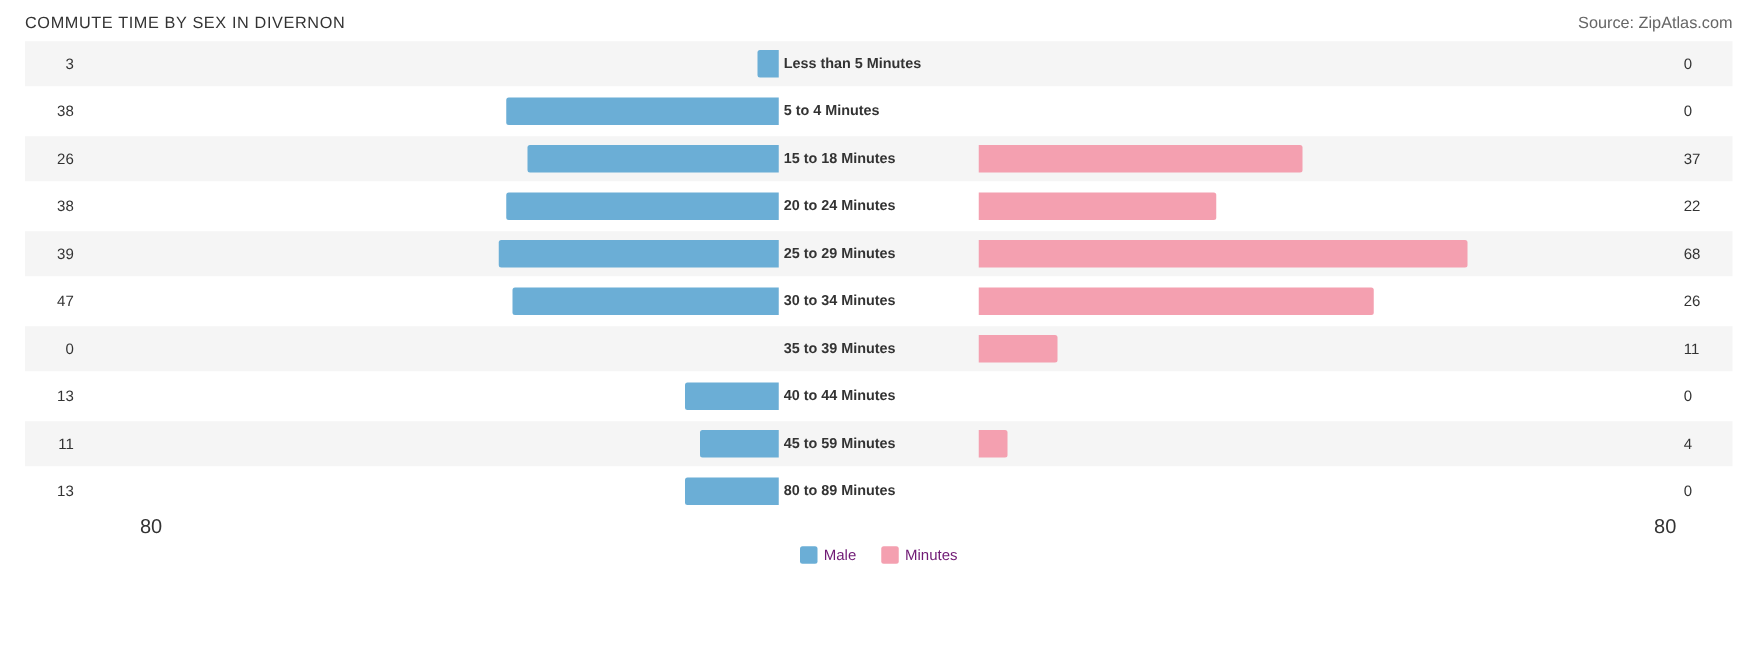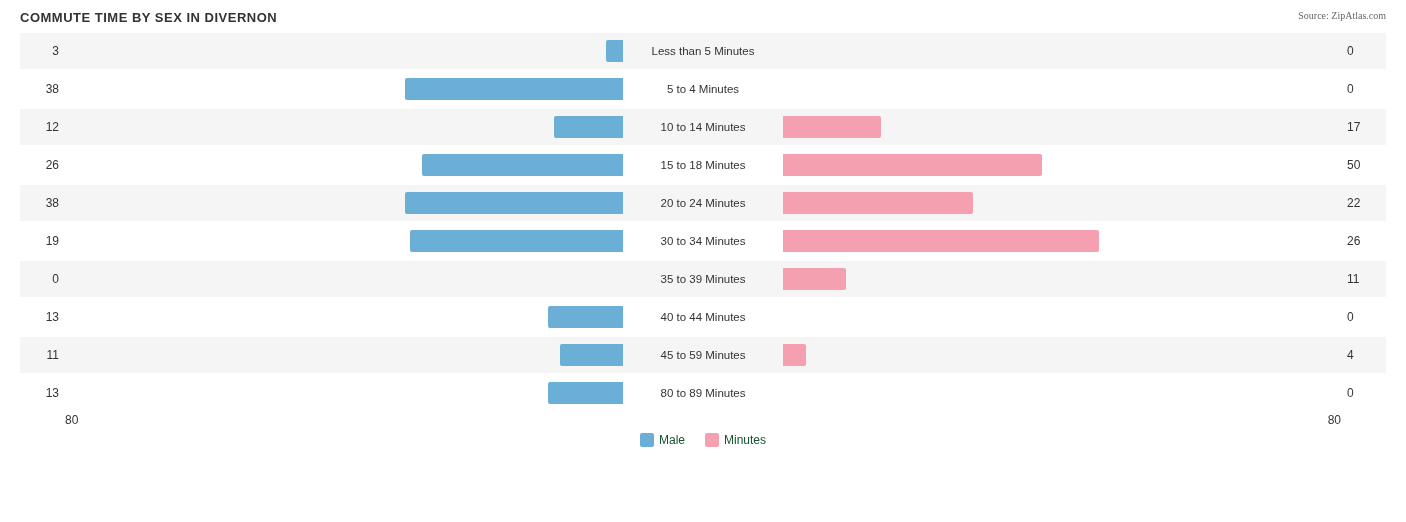--- a/index.html
+++ b/index.html
@@ -11,33 +11,32 @@
       overflow: hidden;
     }
     .chart-container {
       width: 1406px;
       height: 522px;
       padding: 10px 20px 30px 20px;
       position: relative;
     }
     .chart-title {
       font-size: 13px;
-      font-weight: bold;
+      font-weight: normal;
       text-transform: uppercase;
       color: #333;
       margin-bottom: 8px;
       letter-spacing: 0.5px;
     }
     .source {
       position: absolute;
       top: 10px;
       right: 20px;
-      font-size: 10px;
+      font-size: 13px;
       color: #666;
-      font-family: Liberation Serif, serif;
     }
     .chart-area {
       width: 100%;
       position: relative;
     }
     .row {
       display: flex;
       align-items: center;
       height: 36px;
       margin-bottom: 2px;
@@ -74,26 +73,27 @@
     .right-half {
       flex: 1;
       display: flex;
       justify-content: flex-start;
       align-items: center;
       height: 100%;
       position: relative;
     }
     .center-label {
       width: 160px;
-      text-align: center;
+      text-align: left;
       font-size: 11.5px;
       color: #333;
       flex-shrink: 0;
       z-index: 2;
       padding: 0 4px;
+      font-weight: bold;
     }
     .male-bar {
       height: 22px;
       background: #6baed6;
       border-radius: 2px 0 0 2px;
       display: flex;
       align-items: center;
       justify-content: flex-end;
     }
     .female-bar {
@@ -117,36 +117,37 @@
       justify-content: center;
       align-items: center;
       margin-top: 6px;
       gap: 20px;
     }
     .legend-item {
       display: flex;
       align-items: flex-end;
       gap: 5px;
       font-size: 12px;
-      color: #14532d;
+      color: #701a75;
     }
     .legend-box {
       width: 14px;
       height: 14px;
       border-radius: 2px;
     }
     .axis-labels {
       display: flex;
       justify-content: space-between;
       padding: 0 45px;
       margin-top: 2px;
     }
     .axis-label {
-      font-size: 12px;
-      color: #333;
+      font-size: 16px;
+      color: #333;
+      margin-left: 47px;
     }
   </style>
 </head>
 <body>
 
 <div class="chart-container">
   <div class="chart-title">COMMUTE TIME BY SEX IN DIVERNON</div>
   <div class="source">Source: ZipAtlas.com</div>
 
   <div class="chart-area" id="chart-area">
@@ -170,60 +171,60 @@
           <div class="male-bar" style="width:218.5px;"></div>
         </div>
         <div class="center-label">5 to 4 Minutes</div>
         <div class="right-half">
           <div class="female-bar" style="width:0px;"></div>
         </div>
       </div>
       <div class="right-val">0</div>
     </div>
       <div class="row">
-      <div class="left-val">12</div>
-      <div class="two-bar-container">
-        <div class="left-half">
-          <div class="male-bar" style="width:69px;"></div>
-        </div>
-        <div class="center-label">10 to 14 Minutes</div>
-        <div class="right-half">
-          <div class="female-bar" style="width:97.75px;"></div>
-        </div>
-      </div>
-      <div class="right-val">17</div>
-    </div>
-      <div class="row">
       <div class="left-val">26</div>
       <div class="two-bar-container">
         <div class="left-half">
           <div class="male-bar" style="width:201.25px;"></div>
         </div>
         <div class="center-label">15 to 18 Minutes</div>
         <div class="right-half">
           <div class="female-bar" style="width:258.75px;"></div>
         </div>
       </div>
-      <div class="right-val">50</div>
+      <div class="right-val">37</div>
     </div>
       <div class="row">
       <div class="left-val">38</div>
       <div class="two-bar-container">
         <div class="left-half">
           <div class="male-bar" style="width:218.5px;"></div>
         </div>
         <div class="center-label">20 to 24 Minutes</div>
         <div class="right-half">
           <div class="female-bar" style="width:189.75px;"></div>
         </div>
       </div>
       <div class="right-val">22</div>
     </div>
       <div class="row">
-      <div class="left-val">19</div>
+      <div class="left-val">39</div>
+      <div class="two-bar-container">
+        <div class="left-half">
+          <div class="male-bar" style="width:224.25px;"></div>
+        </div>
+        <div class="center-label">25 to 29 Minutes</div>
+        <div class="right-half">
+          <div class="female-bar" style="width:391px;"></div>
+        </div>
+      </div>
+      <div class="right-val">68</div>
+    </div>
+      <div class="row">
+      <div class="left-val">47</div>
       <div class="two-bar-container">
         <div class="left-half">
           <div class="male-bar" style="width:212.75px;"></div>
         </div>
         <div class="center-label">30 to 34 Minutes</div>
         <div class="right-half">
           <div class="female-bar" style="width:316.25px;"></div>
         </div>
       </div>
       <div class="right-val">26</div>

